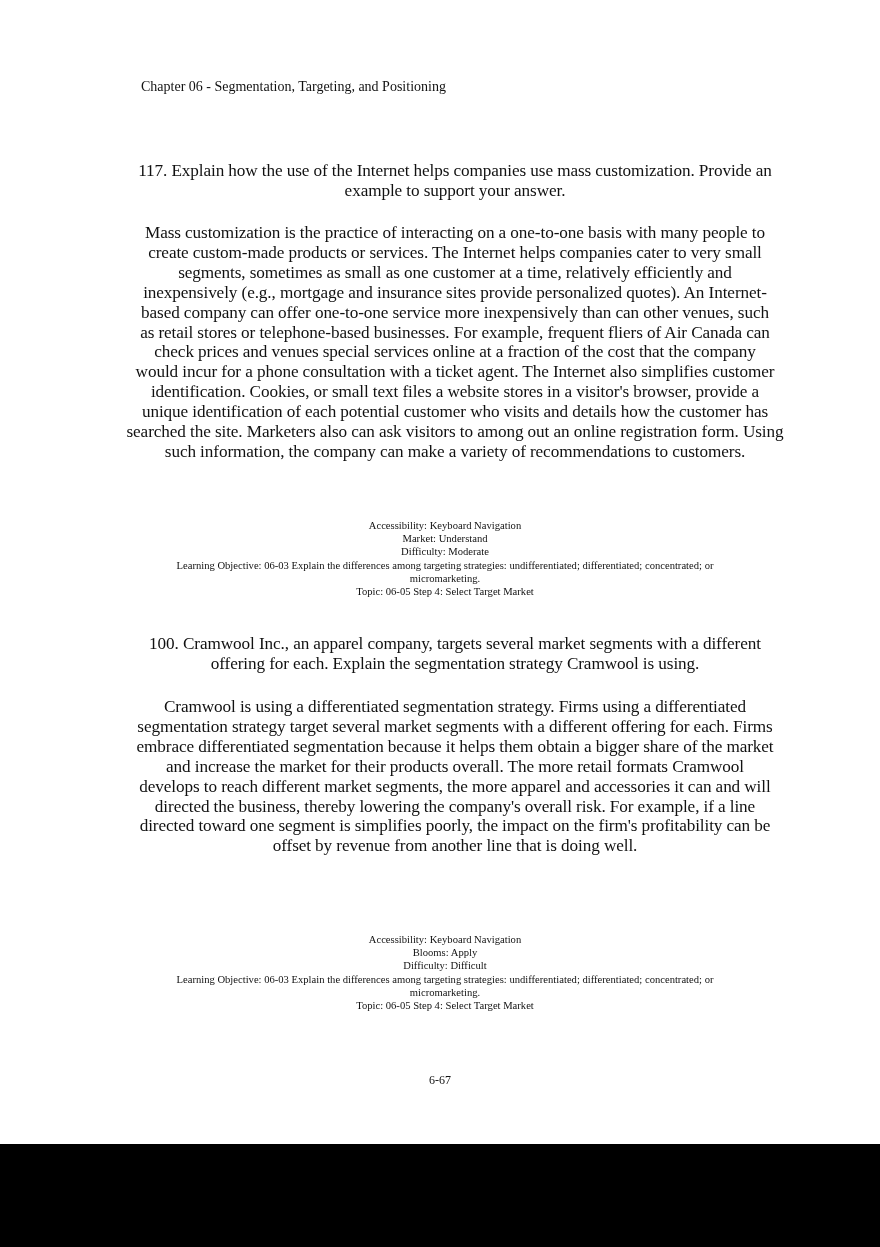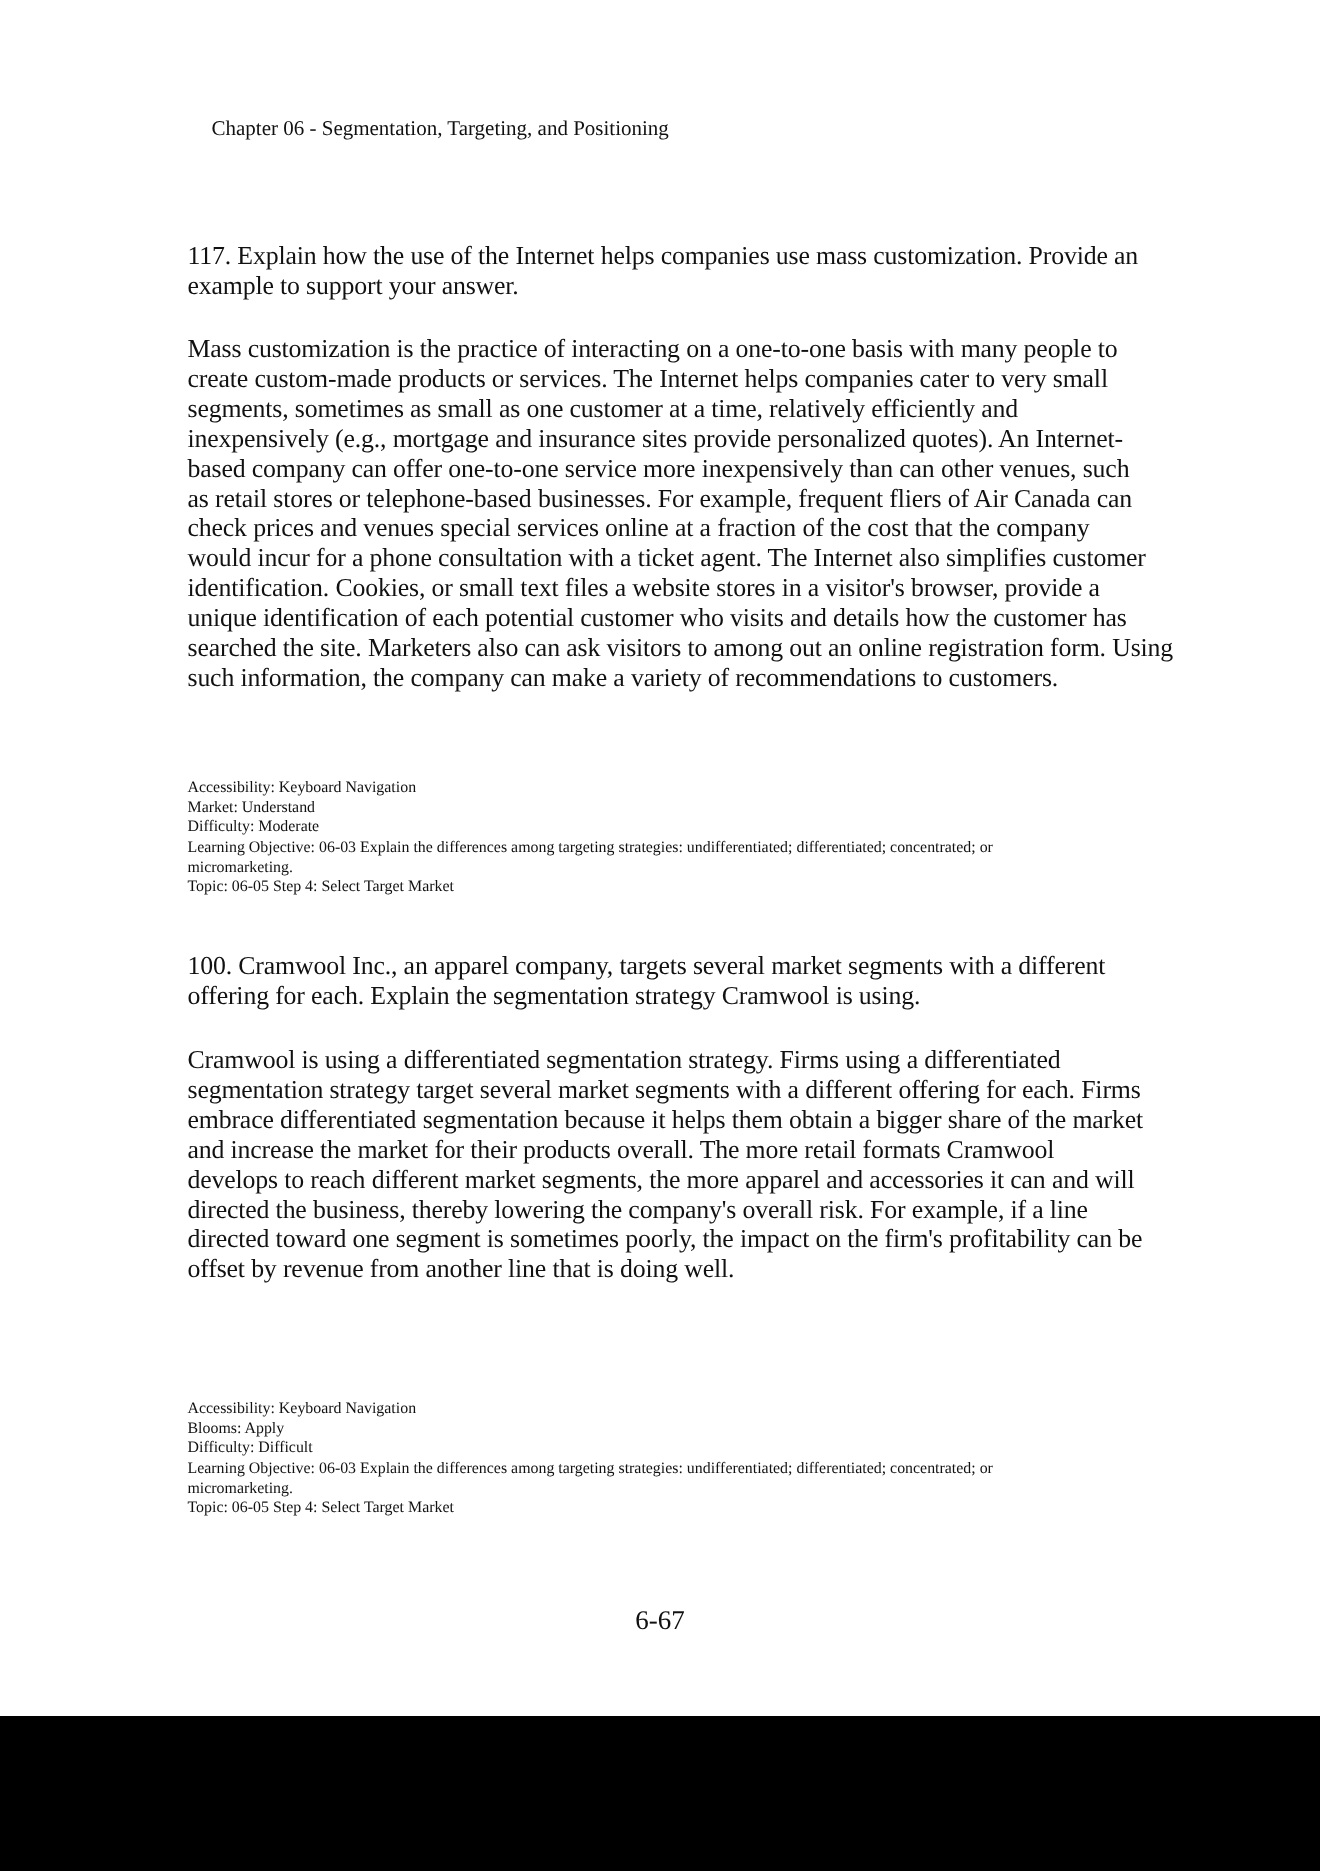--- a/index.html
+++ b/index.html
@@ -41,36 +41,37 @@
       position: absolute;
       left: 125px;
       width: 660px;
       font-size: 17.2px;
       line-height: 19.9px;
       letter-spacing: -0.1px;
     }
     .line {
       display: block;
       white-space: nowrap;
+      text-align: center;
     }
     .meta {
       position: absolute;
       left: 125px;
       width: 640px;
       font-size: 10.6px;
       line-height: 13.2px;
     }
     .meta .line { white-space: nowrap; }
     .page-number {
       position: absolute;
       left: 0;
       width: 880px;
       top: 1071px;
       text-align: center;
-      font-size: 18px;
+      font-size: 12px;
       line-height: 18px;
     }
   </style>
 </head>
 <body>
 
 <div class="page">
 
   <div class="header">Chapter 06 - Segmentation, Targeting, and Positioning</div>
 
@@ -108,21 +109,21 @@
     <span class="line">offering for each. Explain the segmentation strategy Cramwool is using.</span>
   </div>
 
   <div class="block" style="top:697px;">
     <span class="line">Cramwool is using a differentiated segmentation strategy. Firms using a differentiated</span>
     <span class="line">segmentation strategy target several market segments with a different offering for each. Firms</span>
     <span class="line">embrace differentiated segmentation because it helps them obtain a bigger share of the market</span>
     <span class="line">and increase the market for their products overall. The more retail formats Cramwool</span>
     <span class="line">develops to reach different market segments, the more apparel and accessories it can and will</span>
     <span class="line">directed the business, thereby lowering the company's overall risk. For example, if a line</span>
-    <span class="line">directed toward one segment is sometimes poorly, the impact on the firm's profitability can be</span>
+    <span class="line">directed toward one segment is simplifies poorly, the impact on the firm's profitability can be</span>
     <span class="line">offset by revenue from another line that is doing well.</span>
   </div>
 
   <div class="meta" style="top:933px;">
     <span class="line">Accessibility: Keyboard Navigation</span>
     <span class="line">Blooms: Apply</span>
     <span class="line">Difficulty: Difficult</span>
     <span class="line">Learning Objective: 06-03 Explain the differences among targeting strategies: undifferentiated; differentiated; concentrated; or</span>
     <span class="line">micromarketing.</span>
     <span class="line">Topic: 06-05 Step 4: Select Target Market</span>

